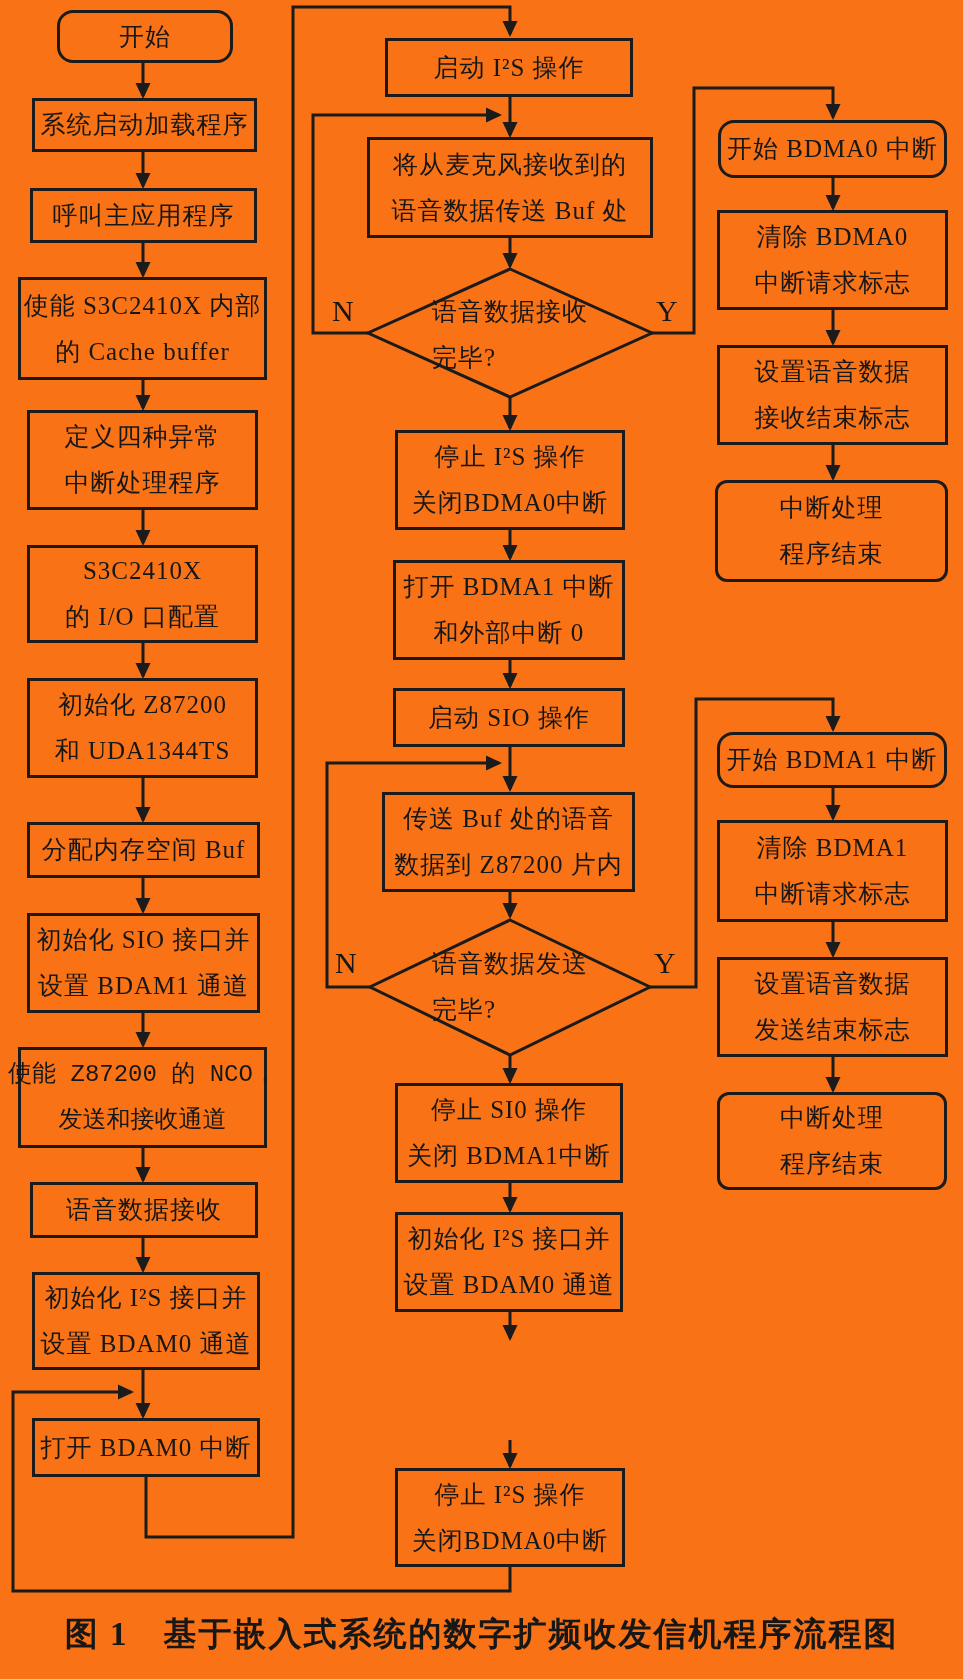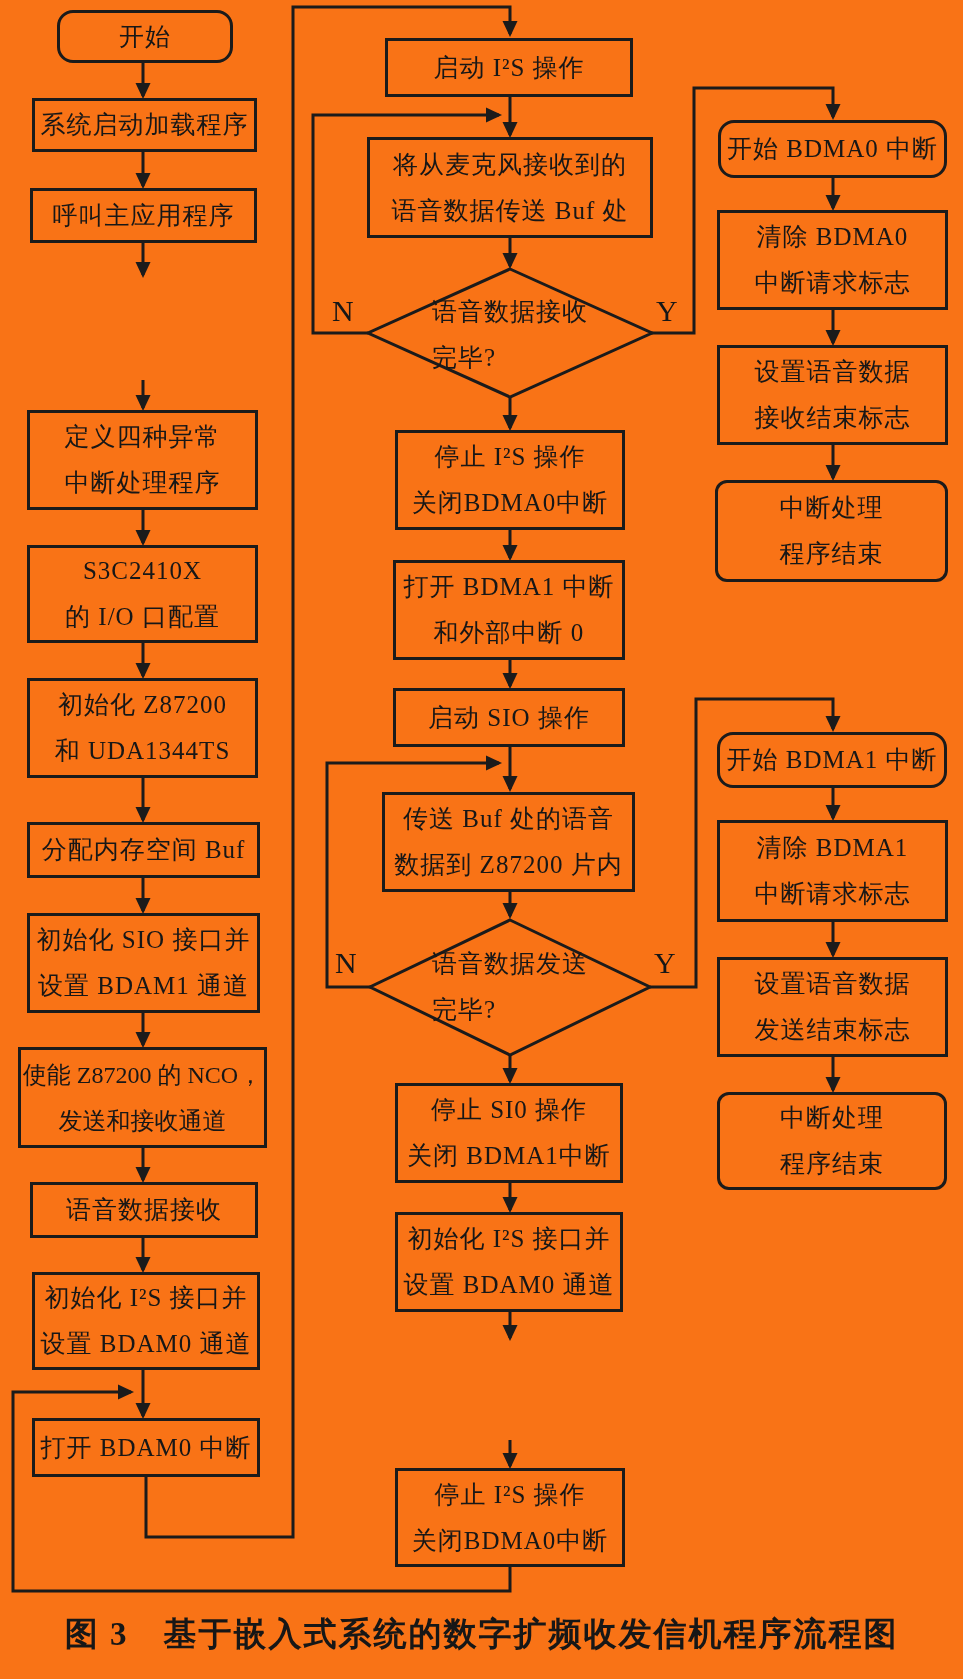--- a/index.html
+++ b/index.html
@@ -11,21 +11,21 @@
   }
   .box{
     position:absolute;box-sizing:border-box;
     border:3px solid #1b1b1b;background:transparent;
     display:flex;align-items:center;justify-content:center;
     text-align:center;white-space:pre;
     font-size:25px;line-height:46px;letter-spacing:1px;
   }
   .round{border-radius:16px;}
   .round-big{border-radius:12px;}
-  .tight{letter-spacing:0;font-size:24px;}
+  .tight{letter-spacing:0;font-size:24px;font-family:Liberation Mono, monospace;}
   .dtext{
     position:absolute;display:flex;align-items:center;justify-content:center;
     white-space:pre;font-size:25px;line-height:46px;letter-spacing:1px;
   }
   .ny{position:absolute;font-size:30px;line-height:34px;}
   .caption{
     position:absolute;left:0;right:0;top:1612px;text-align:center;
     font-size:33px;font-weight:bold;letter-spacing:2px;
   }
   svg.connectors{position:absolute;left:0;top:0;}
@@ -88,20 +88,22 @@
       <path d="M510,1567 L510,1591 L13,1591 L13,1392 L131,1392" marker-end="url(#ah)"></path>
 
       <polygon points="510,269 652,333 510,397 368,333"></polygon>
       <polygon points="510,920 650,987 510,1055 370,987"></polygon>
     </g>
   </svg>
 
   <div class="box round" style="left:57px;top:10px;width:176px;height:53px">开始</div>
   <div class="box" style="left:32px;top:98px;width:225px;height:54px">系统启动加载程序</div>
   <div class="box" style="left:30px;top:188px;width:227px;height:55px">呼叫主应用程序</div>
+  <div class="box" style="left:18px;top:277px;width:249px;height:103px">使能 S3C2410X 内部
+的 Cache buffer</div>
   <div class="box" style="left:27px;top:410px;width:231px;height:100px">定义四种异常
 中断处理程序</div>
   <div class="box" style="left:27px;top:545px;width:231px;height:98px">S3C2410X
 的 I/O 口配置</div>
   <div class="box" style="left:27px;top:678px;width:231px;height:100px">初始化 Z87200
 和 UDA1344TS</div>
   <div class="box" style="left:27px;top:822px;width:233px;height:56px">分配内存空间 Buf</div>
   <div class="box" style="left:27px;top:913px;width:233px;height:100px">初始化 SIO 接口并
 设置 BDAM1 通道</div>
   <div class="box tight" style="left:18px;top:1047px;width:249px;height:101px">使能 Z87200 的 NCO，
@@ -149,15 +151,15 @@
 程序结束</div>
 
   <div class="box round" style="left:717px;top:732px;width:230px;height:56px">开始 BDMA1 中断</div>
   <div class="box" style="left:717px;top:820px;width:231px;height:102px">清除 BDMA1
 中断请求标志</div>
   <div class="box" style="left:717px;top:957px;width:231px;height:100px">设置语音数据
 发送结束标志</div>
   <div class="box round-big" style="left:717px;top:1092px;width:230px;height:98px">中断处理
 程序结束</div>
 
-  <div class="caption">图 3　基于嵌入式系统的数字扩频收发信机程序流程图</div>
+  <div class="caption">图 1　基于嵌入式系统的数字扩频收发信机程序流程图</div>
 
 </div>
 
 </body></html>

